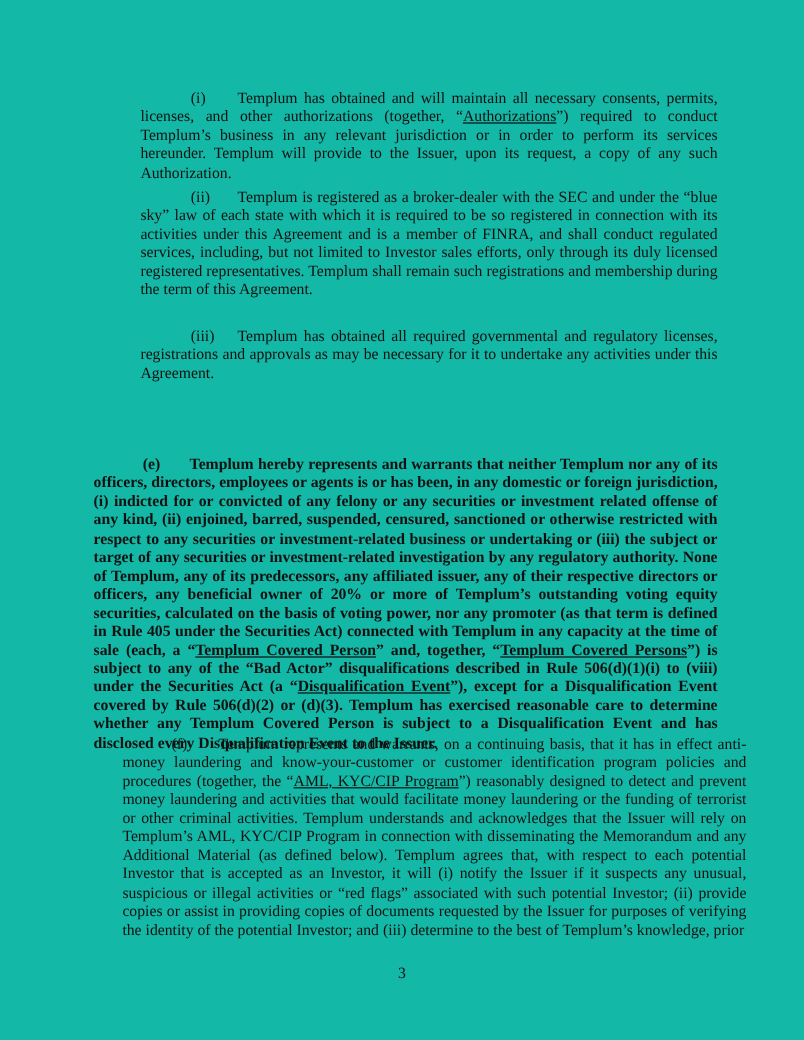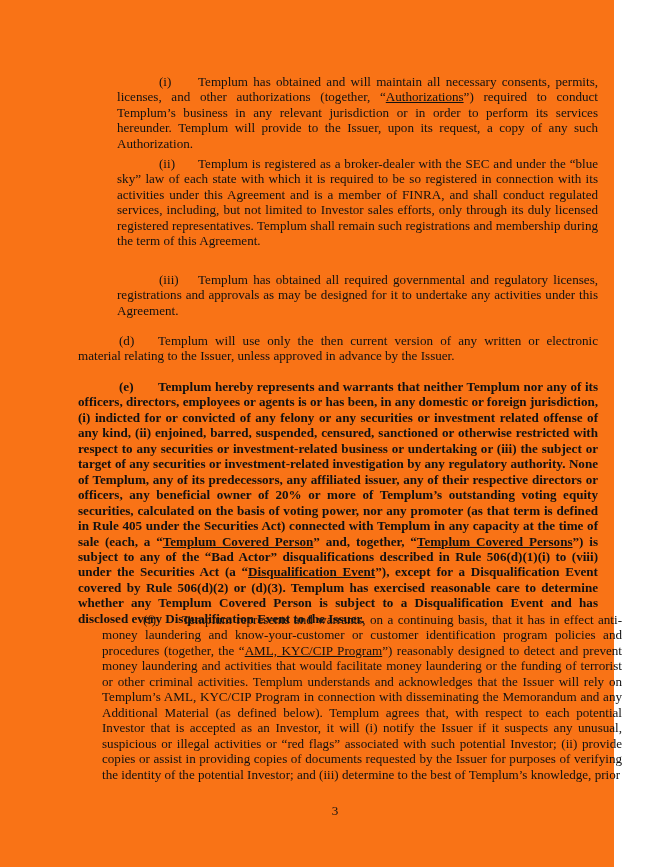--- a/index.html
+++ b/index.html
@@ -1,18 +1,18 @@
 <!DOCTYPE html>
 <html><head>
 <meta charset="utf-8">
 <style>
   html, body { margin: 0; padding: 0; background: #ffffff; }
   body { width: 670px; height: 867px; position: relative; overflow: hidden; }
   .page {
-    position: absolute; left: 0; top: 0; width: 614px; height: 867px; background: #f97316;
+    position: absolute; left: 0; top: 0; width: 670px; height: 867px; background: #14b8a6;
     font-family: "Liberation Serif", "DejaVu Serif", serif;
     font-size: 13.1px; line-height: 15.45px; color: #111;
   }
   .para { position: absolute; text-align: justify; margin: 0; }
   .para.nested { left: 117px; width: 481px; }
   .para.outer { left: 78px; width: 520px; }
   .lbl { display: inline-block; }
   .nested .lbl { margin-left: 42px; width: 39px; }
   .outer .lbl { margin-left: 41px; width: 39px; }
   u { text-decoration: underline; text-underline-offset: 1px; }
@@ -25,26 +25,23 @@
 
   <p class="para nested" style="top:74px;">
     <span class="lbl">(i)</span><span>Templum has obtained and will maintain all necessary consents, permits, licenses, and other authorizations (together, “</span><u>Authorizations</u><span>”) required to conduct Templum’s business in any relevant jurisdiction or in order to perform its services hereunder. Templum will provide to the Issuer, upon its request, a copy of any such Authorization.</span>
   </p>
 
   <p class="para nested" style="top:156px;">
     <span class="lbl">(ii)</span><span>Templum is registered as a broker-dealer with the SEC and under the “blue sky” law of each state with which it is required to be so registered in connection with its activities under this Agreement and is a member of FINRA, and shall conduct regulated services, including, but not limited to Investor sales efforts, only through its duly licensed registered representatives. Templum shall remain such registrations and membership during the term of this Agreement.</span>
   </p>
 
   <p class="para nested" style="top:272px;">
-    <span class="lbl">(iii)</span><span>Templum has obtained all required governmental and regulatory licenses, registrations and approvals as may be designed for it to undertake any activities under this Agreement.</span>
+    <span class="lbl">(iii)</span><span>Templum has obtained all required governmental and regulatory licenses, registrations and approvals as may be necessary for it to undertake any activities under this Agreement.</span>
   </p>
 
-  <p class="para outer" style="top:333px;">
-    <span class="lbl">(d)</span><span>Templum will use only the then current version of any written or electronic material relating to the Issuer, unless approved in advance by the Issuer.</span>
-  </p>
 
   <p class="para outer" style="top:379px;font-weight:bold;">
     <span class="lbl">(e)</span><span>Templum hereby represents and warrants that neither Templum nor any of its officers, directors, employees or agents is or has been, in any domestic or foreign jurisdiction, (i) indicted for or convicted of any felony or any securities or investment related offense of any kind, (ii) enjoined, barred, suspended, censured, sanctioned or otherwise restricted with respect to any securities or investment-related business or undertaking or (iii) the subject or target of any securities or investment-related investigation by any regulatory authority.  None of Templum, any of its predecessors, any affiliated issuer, any of their respective directors or officers, any beneficial owner of 20% or more of Templum’s outstanding voting equity securities, calculated on the basis of voting power, nor any promoter (as that term is defined in Rule 405 under the Securities Act) connected with Templum in any capacity at the time of sale (each, a “</span><u>Templum Covered Person</u><span>” and, together, “</span><u>Templum Covered Persons</u><span>”) is subject to any of the “Bad Actor” disqualifications described in Rule 506(d)(1)(i) to (viii) under the Securities Act (a “</span><u>Disqualification Event</u><span>”), except for a Disqualification Event covered by Rule 506(d)(2) or (d)(3). Templum has exercised reasonable care to determine whether any Templum Covered Person is subject to a Disqualification Event and has disclosed every Disqualification Event to the Issuer.</span>
   </p>
 
   <p class="para outer" style="top:612px;margin-left:24px;">
     <span class="lbl">(f)</span><span>Templum represents and warrants, on a continuing basis, that it has in effect anti-money laundering and know-your-customer or customer identification program policies and procedures (together, the “</span><u>AML, KYC/CIP Program</u><span>”) reasonably designed to detect and prevent money laundering and activities that would facilitate money laundering or the funding of terrorist or other criminal activities.  Templum understands and acknowledges that the Issuer will rely on Templum’s AML, KYC/CIP Program in connection with disseminating the Memorandum and any Additional Material (as defined below).  Templum agrees that, with respect to each potential Investor that is accepted as an Investor, it will (i) notify the Issuer if it suspects any unusual, suspicious or illegal activities or “red flags” associated with such potential Investor; (ii) provide copies or assist in providing copies of documents requested by the Issuer for purposes of verifying the identity of the potential Investor; and (iii) determine to the best of Templum’s knowledge, prior</span>
   </p>
 
   <div class="pagenum">3</div>

